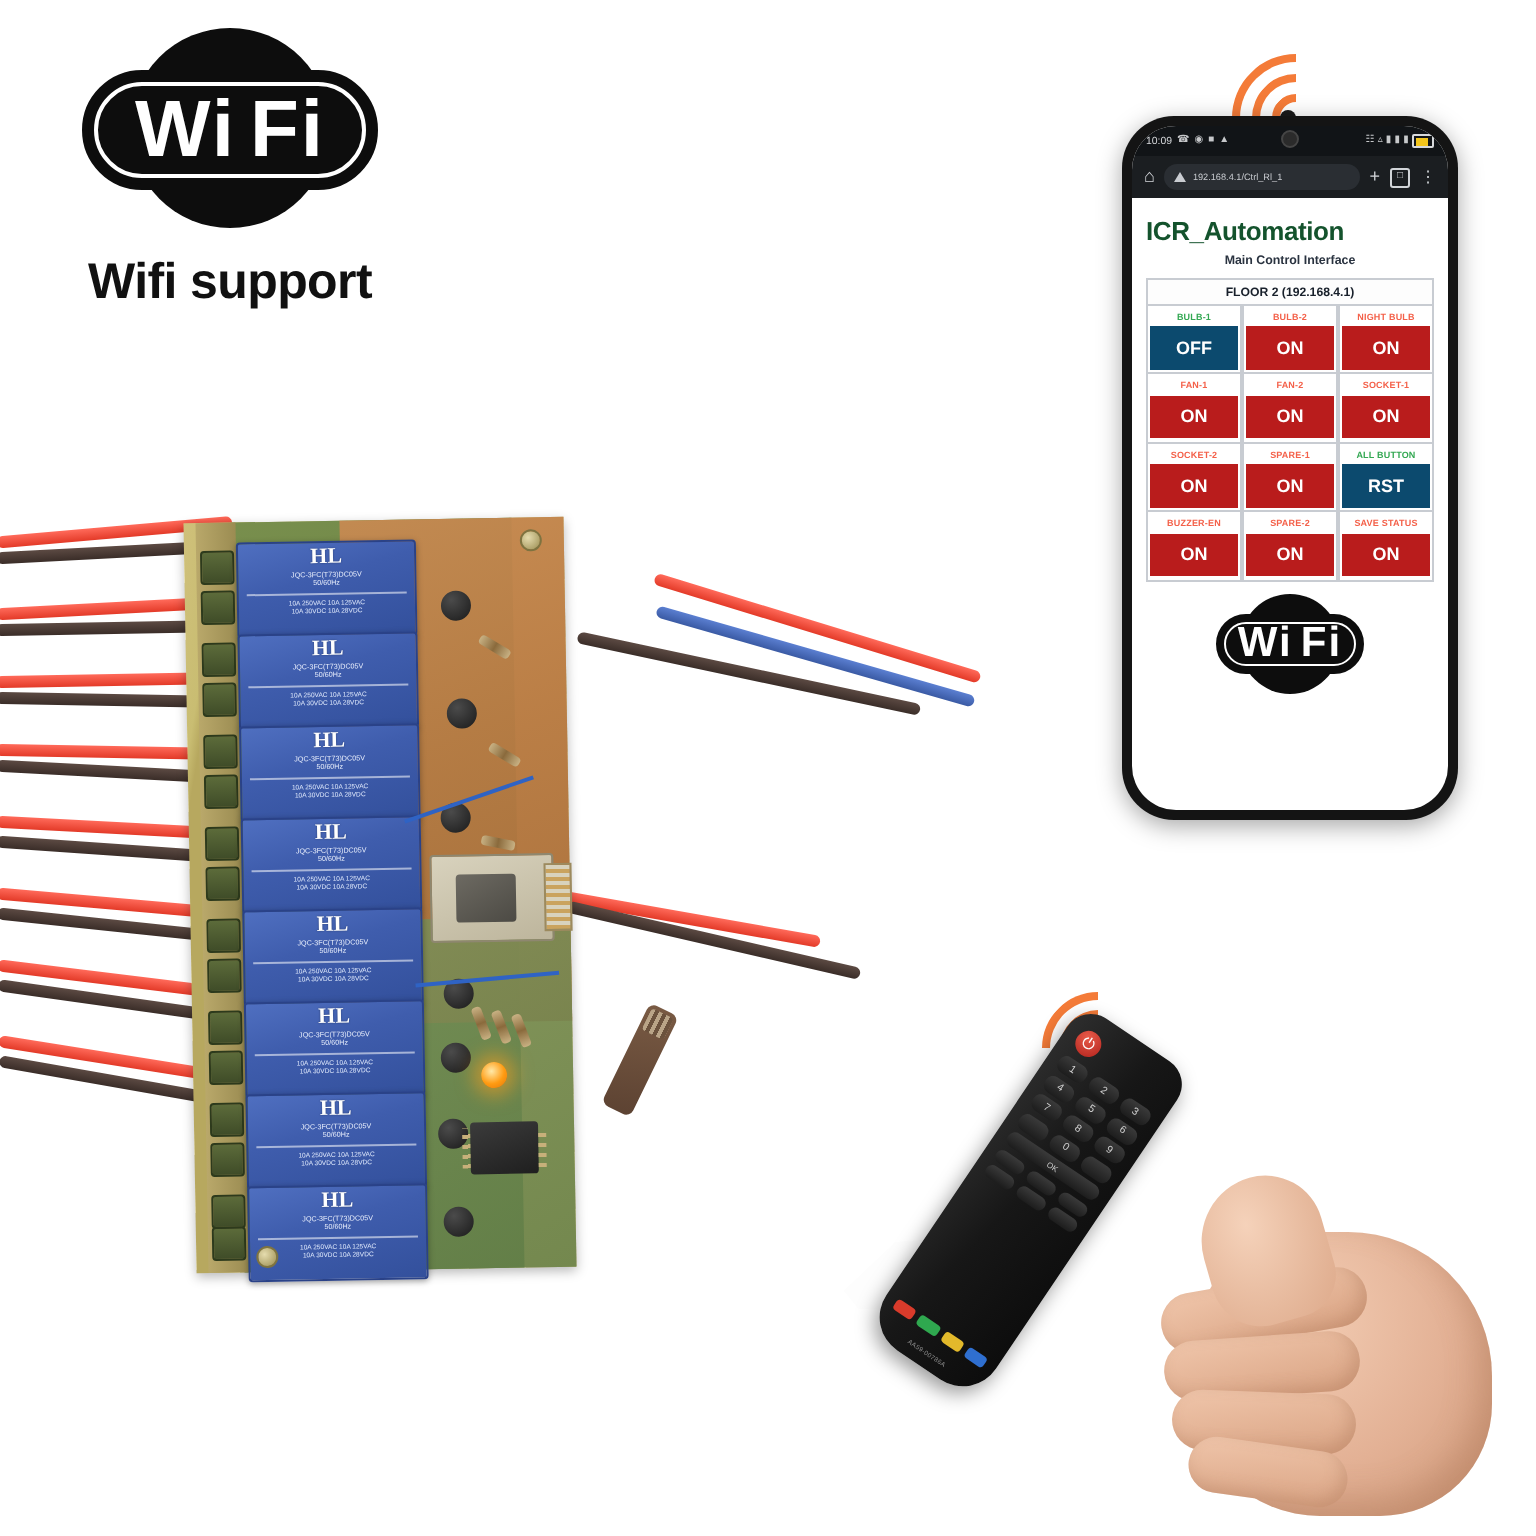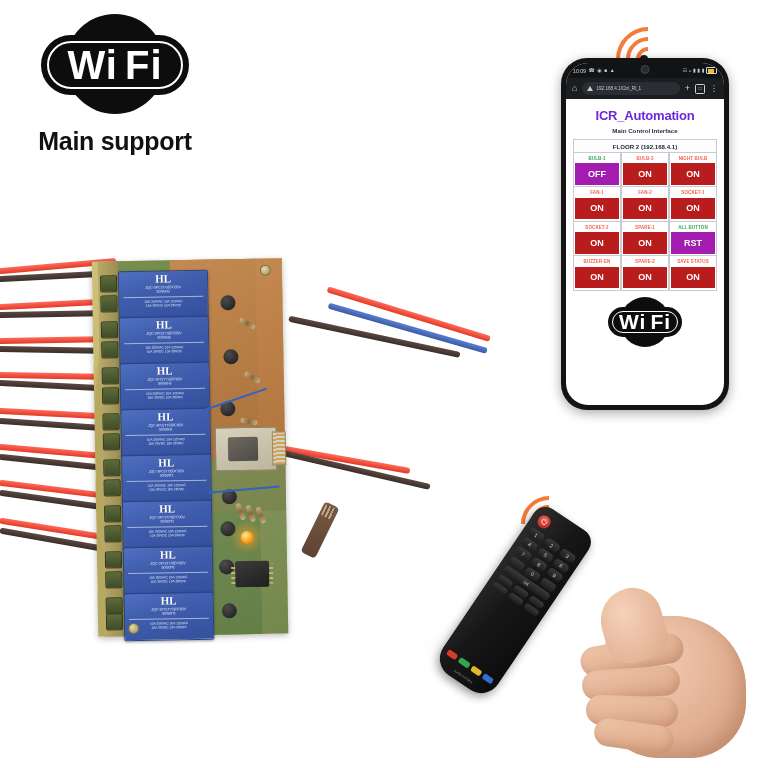--- a/index.html
+++ b/index.html
@@ -199,21 +199,21 @@
   #url-text{color:#c9ccd1;font-size:4.6px;white-space:nowrap;overflow:hidden;}
   .bb-ico{color:#d2d5d9;font-size:9px;line-height:1;}
   .bb-ico.sq{
     width:8px;height:8px;border:1px solid #d2d5d9;border-radius:1.5px;
     display:flex;align-items:center;justify-content:center;font-size:5px;
   }
   .bb-ico.dots{letter-spacing:0;font-size:8px;}
 
   #page{padding:6px 7px 0;box-sizing:border-box;background:#fff;}
   #page-title{
-    text-align:center;font-size:13px;font-weight:bold;color:#6d28d9;
+    font-size:13px;font-weight:bold;color:#14532d;
     letter-spacing:-.2px;margin:3px 0 0;
   }
   #page-subtitle{
     text-align:center;font-size:6.2px;font-weight:bold;color:#2a3340;margin:4px 0 5px;
   }
   #floor-header{
     border:1px solid #c8ccd2;background:#fdfdfd;text-align:center;
     font-size:6.1px;font-weight:bold;color:#18202b;padding:2.5px 0;
   }
   .grid{display:grid;grid-template-columns:repeat(3,1fr);}
@@ -222,21 +222,21 @@
     text-align:center;font-size:4.5px;font-weight:bold;
     padding:2.8px 0 2.6px;background:#ffffff;letter-spacing:.1px;
   }
   .cell-label.red{color:#f4614a;}
   .cell-label.green{color:#34a853;}
   .cell-btn{
     text-align:center;font-size:9px;font-weight:bold;color:#ffffff;
     padding:5.5px 0 6px;margin:0 1px 1.5px;
   }
   .cell-btn.on{background:#b91c1c;}
-  .cell-btn.off{background:#a21caf;}
+  .cell-btn.off{background:#0c4a6e;}
   #phone-wifi-mark{display:flex;justify-content:center;margin-top:6px;}
 
   
   .signal{position:absolute;}
   .signal .arc{
     position:absolute;border:4.5px solid #f47b38;border-radius:50%;
     border-bottom-color:transparent;border-left-color:transparent;border-right-color:transparent;
     transform:rotate(-45deg);
   }
   .signal .dot{position:absolute;border-radius:50%;background:#1a1a1a;}
@@ -324,21 +324,21 @@
       <div class="disc"></div>
       <div class="pill">
         <div class="pill-inner"></div>
       </div>
       <div class="txt">
         <span>Wi</span>
         <span class="sep"></span>
         <span>Fi</span>
       </div>
     </div>
-    <div id="wifi-support-label">Main support</div>
+    <div id="wifi-support-label">Wifi support</div>
   </div>
 
   <div id="relay-board-assembly">
 
     <div class="wire red" style="left:-2px;top:18px;width:118px;transform:rotate(-5deg);"></div>
     <div class="wire blk" style="left:-2px;top:30px;width:118px;transform:rotate(-3deg);"></div>
     <div class="wire red" style="left:-2px;top:58px;width:118px;transform:rotate(-3deg);"></div>
     <div class="wire blk" style="left:-2px;top:70px;width:118px;transform:rotate(-1deg);"></div>
     <div class="wire red" style="left:-2px;top:96px;width:118px;transform:rotate(-1deg);"></div>
     <div class="wire blk" style="left:-2px;top:108px;width:118px;transform:rotate(1deg);"></div>

